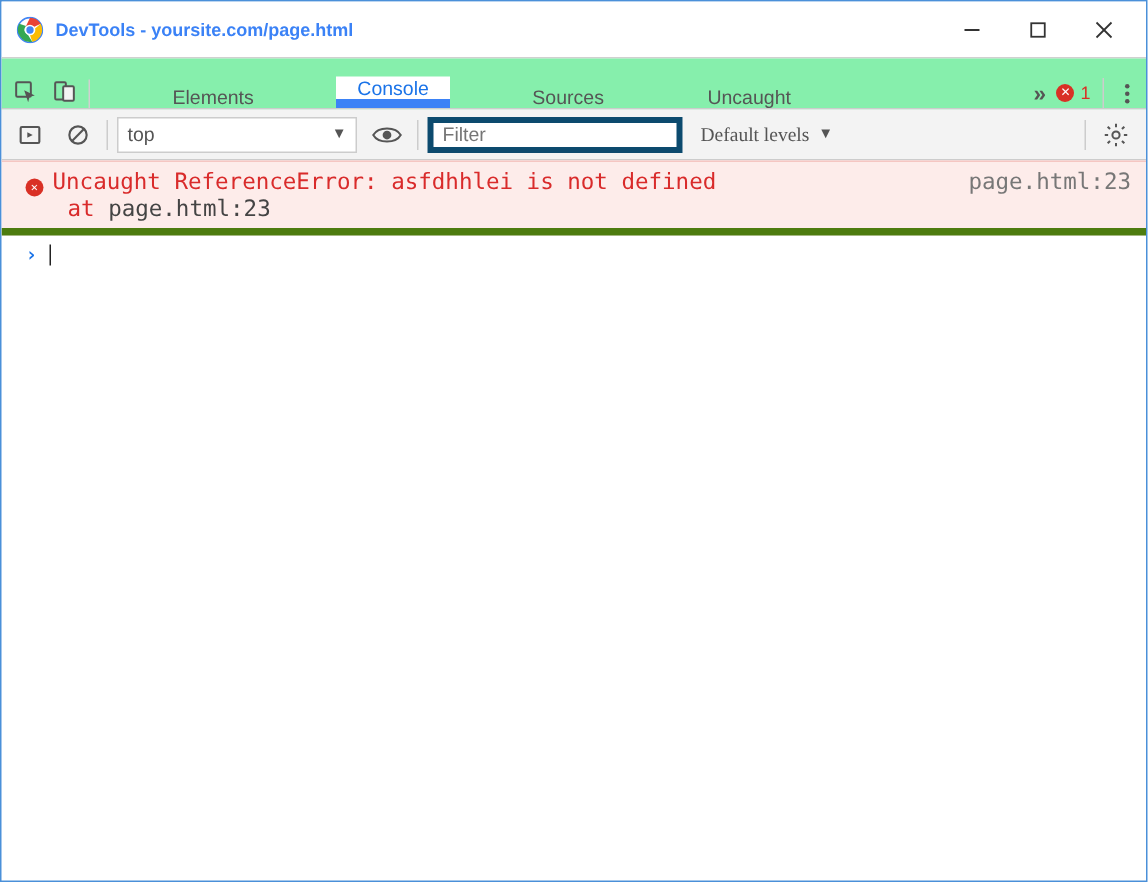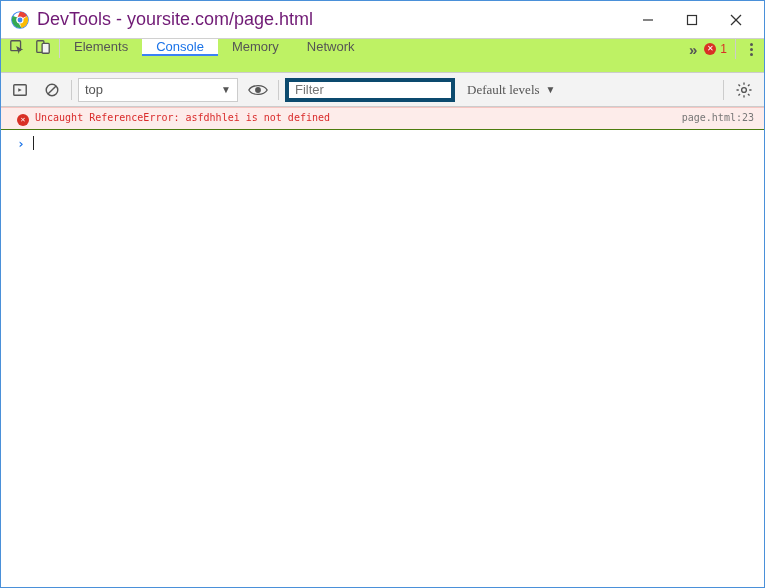--- a/index.html
+++ b/index.html
@@ -13,40 +13,41 @@
     position:relative;
     overflow:hidden;
   }
   
   .titlebar {
     height:38px; display:flex; align-items:center;
     background:#fff; border-bottom:1px solid #d0d0d0;
     padding:0 6px 0 10px;
   }
   .chrome-icon { width:18px; height:18px; margin-right:8px; }
-  .title-text { flex:1; color:#701a75; font-size:18px; }
+  .title-text { flex:1; color:#3b82f6; font-size:12px;font-weight:bold; }
   .win-controls { display:flex; gap:0; }
   .win-btn {
     width:44px; height:30px; display:flex; align-items:center; justify-content:center;
     color:#444;
   }
   .win-btn svg { width:12px; height:12px; }
   
   .tabs-row {
-    height:34px; display:flex; align-items:flex-start;
+    height:34px; display:flex; align-items:flex-end;
     border-bottom:1px solid #ccc;
-    background:#bef264;
+    background:#86efac;
+    gap:41px;
   }
   .tabs-leading { display:flex; align-items:center; padding:0 8px; gap:10px; border-right:1px solid #d0d0d0;}
   .tabs-leading svg { width:16px; height:16px; stroke:#555; fill:none; stroke-width:1.5; }
   .tab {
     padding:0 14px; display:flex; align-items:center; color:#555; cursor:default;
   }
   .tab.active {
-    color:#1a73e8; border-bottom:2px solid #3b82f6; background:#fff;
+    color:#1a73e8; border-bottom:6px solid #3b82f6; background:#fff;
   }
   .tabs-trailing { margin-left:auto; display:flex; align-items:center; padding:0 6px; gap:8px; }
   .chev-more { color:#555; font-weight:bold; font-size:15px; letter-spacing:-1px;}
   .err-count { display:flex; align-items:center; gap:4px; }
   .err-dot { width:12px; height:12px; background:#d93025; border-radius:50%; display:flex; align-items:center; justify-content:center; }
   .err-dot::after { content:"✕"; color:#fff; font-size:8px; line-height:1; }
   .err-num { color:#d93025; font-size:12px; }
   .kebab { width:14px; display:flex; flex-direction:column; align-items:center; gap:2px; }
   .kebab span { width:3px; height:3px; background:#555; border-radius:50%; }
   .vdiv { width:1px; height:20px; background:#ccc; }
@@ -77,24 +78,24 @@
     height:24px; display:flex; align-items:center; padding:0 6px; gap:6px; color:#555;font-family:Liberation Serif, serif;
   }
   .levels-select .tri { font-size:10px; color:#555; }
   .spacer { flex:1; }
   .gear-btn { width:28px; height:24px; display:flex; align-items:center; justify-content:center; }
   .gear-btn svg { width:18px; height:18px; }
   
   .error-row {
     background:#fdecea;
     border-top:1px solid #f5c6c2;
-    border-bottom:1px solid #4d7c0f;
+    border-bottom:5px solid #4d7c0f;
     padding:4px 10px 4px 16px;
     font-family: Menlo, Consolas, monospace;
-    font-size:10px;
+    font-size:15px;
     display:flex;
     justify-content:center;
   }
   .error-left { flex:1; }
   .error-msg { color:#d92b2b; }
   .error-at { color:#d92b2b; padding-left:28px; }
   .error-at .loc { color:#444; }
   .error-source { color:#777; white-space:nowrap; padding-left:20px; }
   .err-icon {
     width:12px; height:12px; background:#d93025; border-radius:50%;
@@ -155,22 +156,22 @@
     </span>
     <span>
       <svg viewBox="0 0 18 18">
           <rect x="2" y="2" width="8" height="13" rx="1"></rect>
           <rect x="8" y="5" width="8" height="11" rx="1" fill="#f3f3f3"></rect>
         </svg>
     </span>
   </div>
   <div class="tab">Elements</div>
   <div class="tab active">Console</div>
-  <div class="tab">Memory</div>
-  <div class="tab">Network</div>
+  <div class="tab">Sources</div>
+  <div class="tab">Uncaught</div>
   <div class="tabs-trailing">
     <span class="chev-more">»</span>
     <span class="err-count">
       <span class="err-dot"></span>
       <span class="err-num">1</span>
     </span>
     <span class="vdiv"></span>
     <span class="kebab">
         <span></span>
         <span></span>
@@ -217,20 +218,24 @@
         <path d="M12 2v3M12 19v3M2 12h3M19 12h3M4.6 4.6l2.1 2.1M17.3 17.3l2.1 2.1M19.4 4.6l-2.1 2.1M6.7 17.3l-2.1 2.1" stroke="#555" stroke-width="1.8"></path>
       </svg>
   </div>
 </div>
 
 <div class="error-row">
   <div class="error-left">
     <div class="error-msg">
       <span class="err-icon"></span><span>Uncaught ReferenceError: asfdhhlei is not defined</span>
     </div>
+    <div class="error-at">
+      <span>at</span>
+      <span class="loc">page.html:23</span>
+    </div>
   </div>
   <div class="error-source">page.html:23</div>
 </div>
 
 <div class="prompt-row">
   <span class="prompt-caret">›</span>
   <span class="cursor"></span>
 </div>
 
 </body></html>

